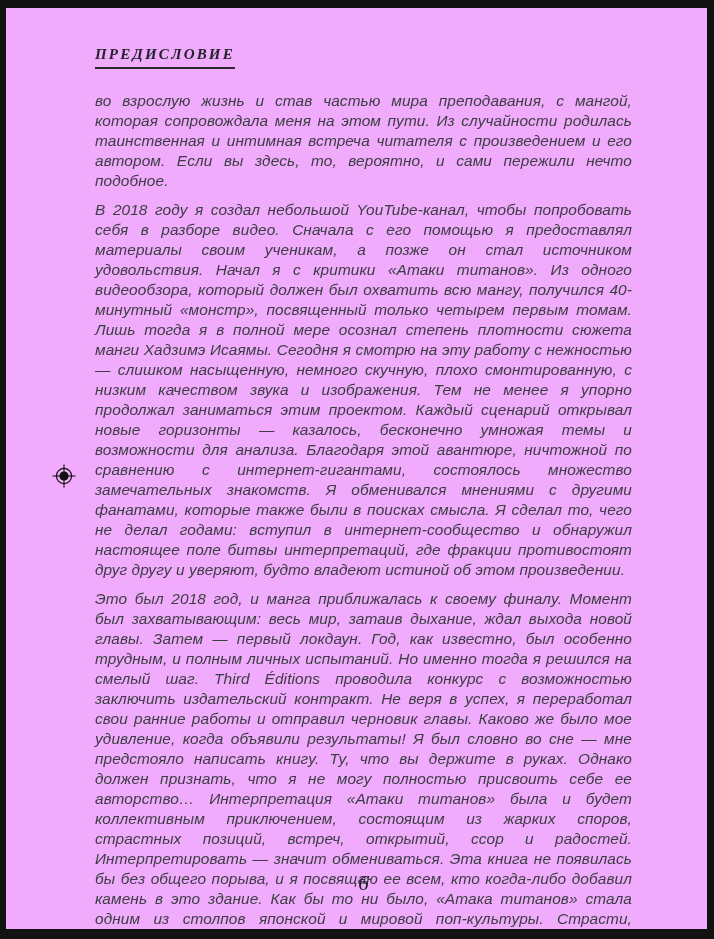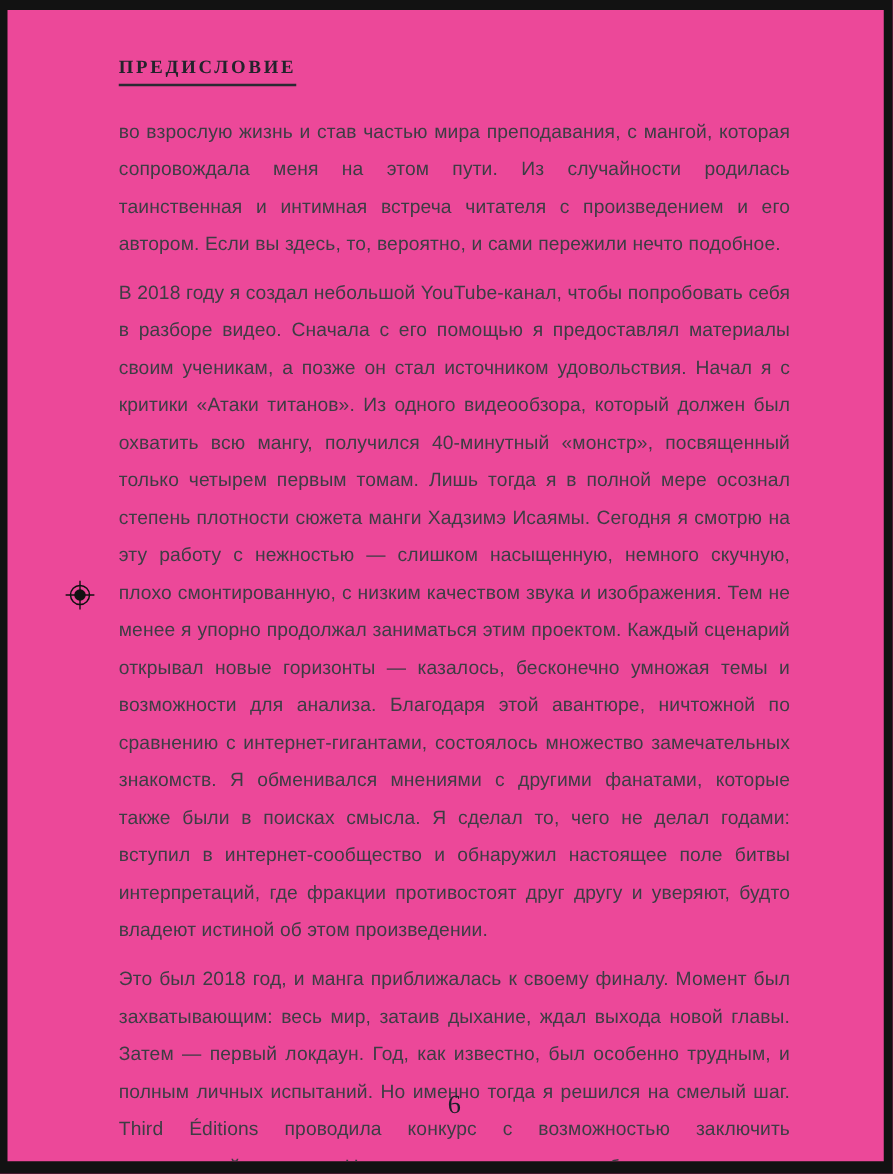--- a/index.html
+++ b/index.html
@@ -5,26 +5,27 @@
   html, body {
     margin: 0;
     padding: 0;
     background: #000;
   }
   .canvas {
     position: relative;
     width: 714px;
     height: 939px;
     box-sizing: border-box;
-    background: #ec4899;
+    background: #f0abfc;
     border-style: solid;
     border-color: #121212;
     border-width: 8px 7px 10px 6px;
     overflow: hidden;
     font-family: "Liberation Sans", sans-serif;
+    font-style: italic;
   }
   .chapter-header {
     position: absolute;
     left: 89px;
     top: 37px;
   }
   .chapter-header .title {
     display: inline-block;
     font-family: "Liberation Serif", "DejaVu Serif", serif;
     font-weight: 700;
@@ -36,21 +37,21 @@
   }
   .body-text {
     position: absolute;
     left: 89px;
     top: 83px;
     width: 537px;
   }
   .body-text p {
     margin: 0 0 9px 0;
     font-size: 15.4px;
-    line-height: 30px;
+    line-height: 20px;
     letter-spacing: 0.1px;
     text-align: justify;
     color: #3d3d44;
   }
   .reg-mark {
     position: absolute;
     left: 46px;
     top: 456px;
     width: 24px;
     height: 24px;

